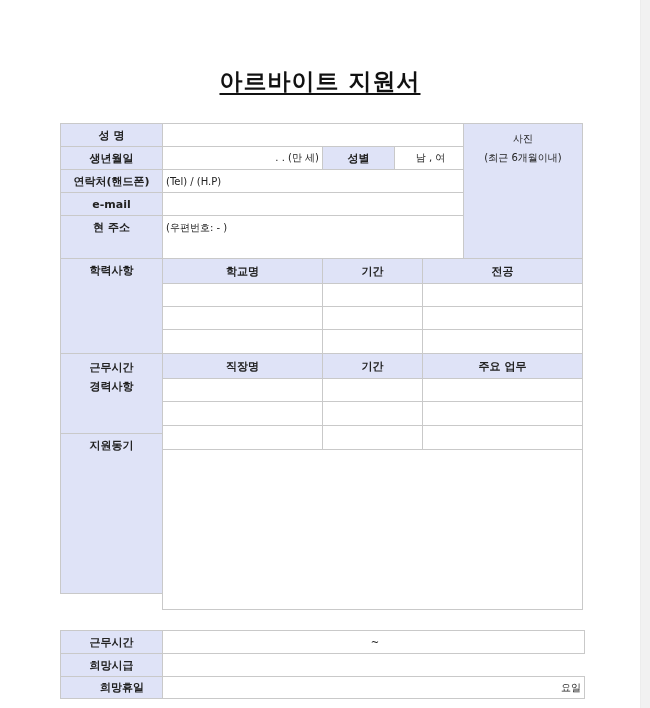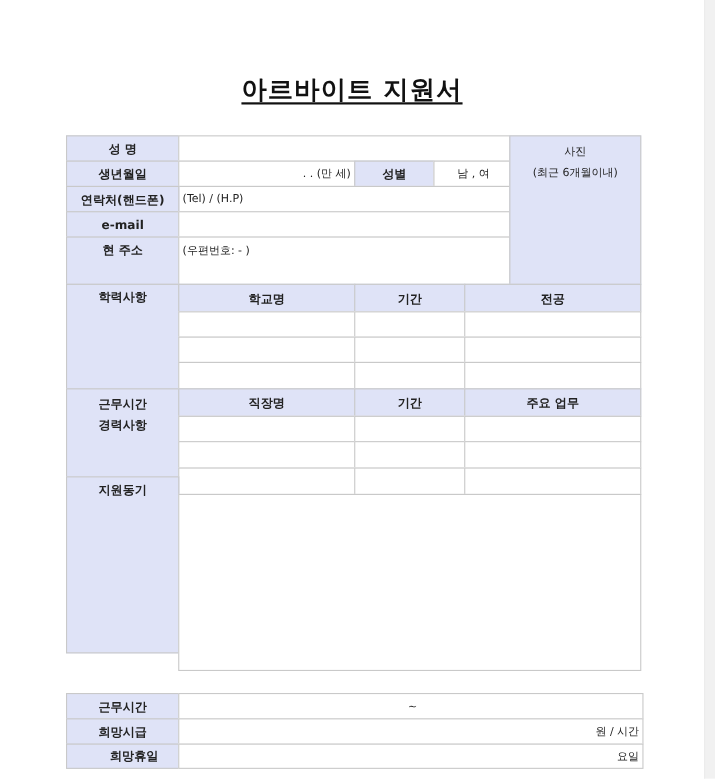--- a/index.html
+++ b/index.html
@@ -86,20 +86,19 @@
   <div class="cell val" style="left:322px;top:425px;width:101px;height:25px;"></div>
   <div class="cell val" style="left:422px;top:425px;width:161px;height:25px;"></div>
 
   <div class="cell lbl top" style="left:60px;top:433px;width:103px;height:161px;">지원동기</div>
   <div class="cell val" style="left:162px;top:449px;width:421px;height:161px;"></div>
 
   <div class="cell lbl" style="left:60px;top:630px;width:103px;height:24px;">근무시간</div>
   <div class="cell val center" style="left:162px;top:630px;width:423px;height:24px;">~</div>
 
   <div class="cell lbl" style="left:60px;top:653px;width:103px;height:24px;">희망시급</div>
-  <div class="cell val right" style="left:162px;top:653px;width:423px;height:24px;">원 / 시간</div>
 
   <div class="cell lbl" style="left:60px;top:676px;width:103px;height:23px;padding-left:21px;">희망휴일</div>
   <div class="cell val right" style="left:162px;top:676px;width:423px;height:23px;">요일</div>
 
 </div>
 
 <div class="scrollbar"></div>
 
 </body></html>

